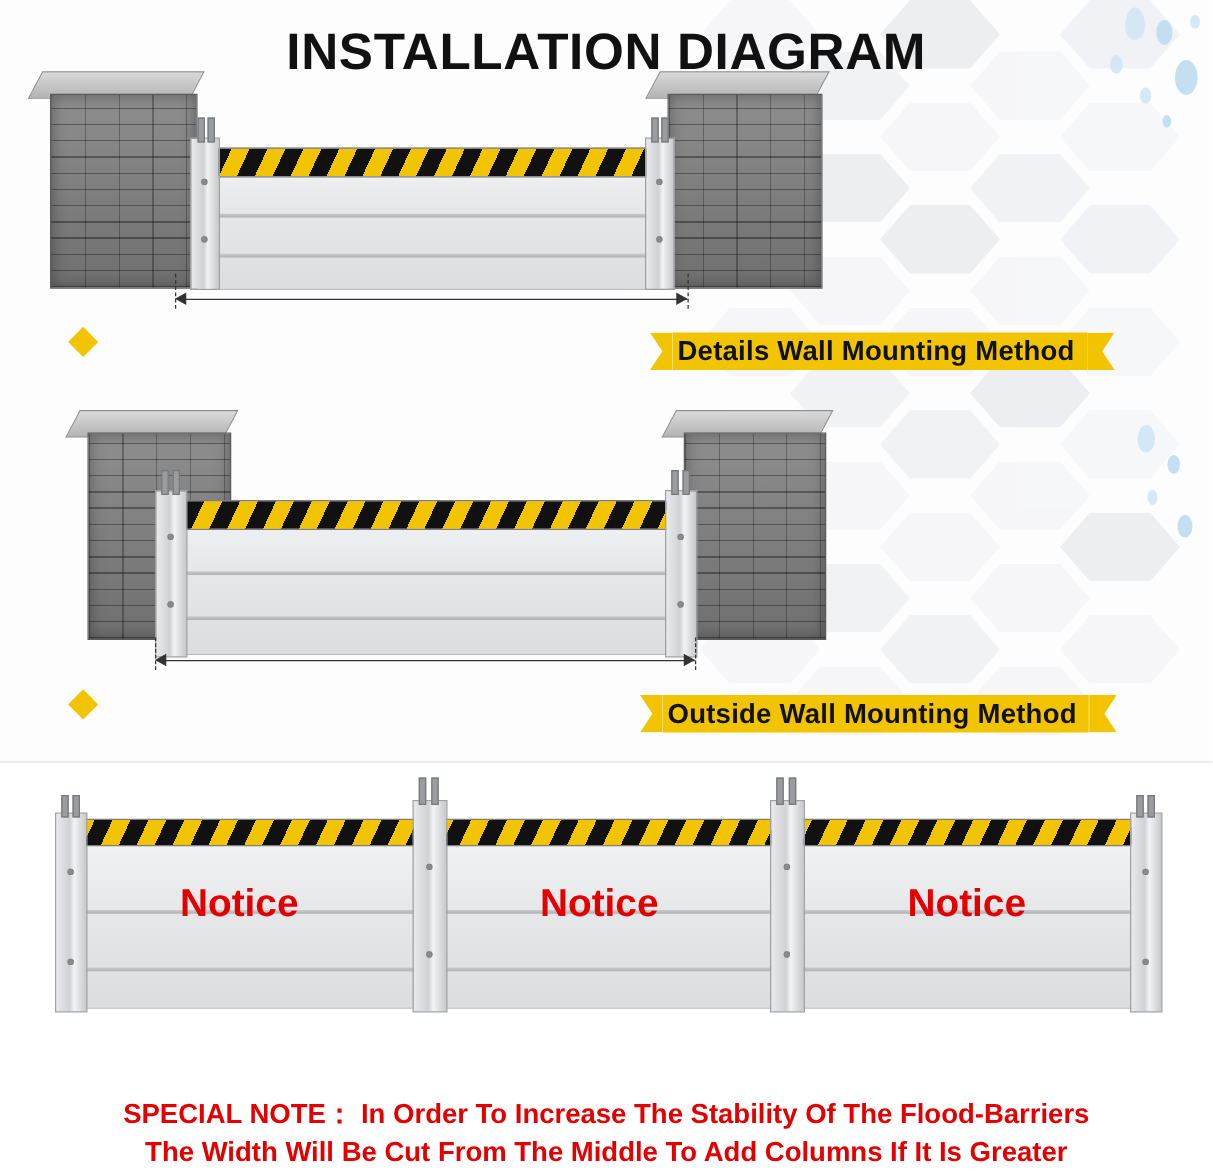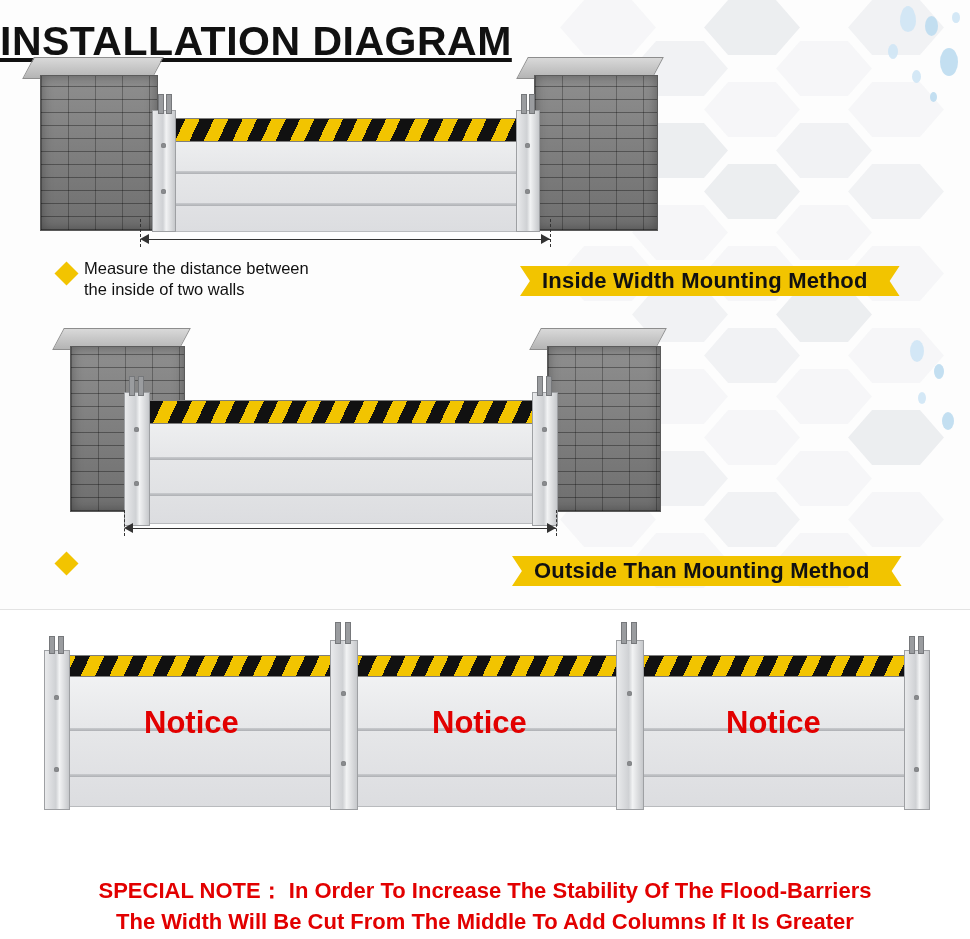--- a/index.html
+++ b/index.html
@@ -21,24 +21,23 @@
   }
   .hex.l{background:#e8eaee;}
   .hex.d{background:#dfe2e7;}
 
   .water{position:absolute;pointer-events:none;}
   .drop{position:absolute;background:#cfe6f5;border-radius:50% 50% 50% 50%;opacity:.9;}
   .drop.b{background:#bcdcf0;}
 
   
   .title{
-    position:absolute;left:0;top:18px;width:970px;
+    position:absolute;left:0;top:18px;width:970px;text-align:center;
     font-size:41px;font-weight:bold;letter-spacing:.5px;color:#111;
     font-family:"Liberation Sans", sans-serif;
-    text-decoration:underline;
   }
 
   
   .scene{position:absolute;}
 
   .wall{
     position:absolute;
     background:
       repeating-linear-gradient(0deg, rgba(0,0,0,.35) 0 1px, rgba(0,0,0,0) 1px 13px),
       repeating-linear-gradient(90deg, rgba(0,0,0,.28) 0 1px, rgba(0,0,0,0) 1px 27px),
@@ -195,28 +194,26 @@
       <div class="stud" style="left:529px;top:94px;height:18px;"></div>
 
       <div class="dimtick" style="left:140px;top:219px;height:28px;"></div>
       <div class="dimtick" style="left:550px;top:219px;height:28px;"></div>
       <div class="dimline" style="left:142px;top:239px;width:408px;"></div>
       <div class="arrowL" style="left:140px;top:234px;"></div>
       <div class="arrowR" style="left:541px;top:234px;"></div>
 
       <div class="callout" style="left:58px;top:258px;width:360px;">
         <div class="diamond"></div>
-        <div class="callout-text">Measure the distance between
-the inside of two walls</div>
       </div>
 
       <div class="banner" style="left:520px;top:266px;">
         <div class="chev"></div>
         <div class="bar">
-          <span class="banner-text">Inside Width  Mounting Method</span>
+          <span class="banner-text">Details Wall  Mounting Method</span>
         </div>
         <div class="tail"></div>
       </div>
     </div>
 
     <div class="scene" style="left:0;top:300px;width:970px;height:300px;">
 
       <div class="wall-top" style="left:58px;top:28px;width:125px;height:20px;transform:skewX(-28deg);"></div>
       <div class="wall" style="left:70px;top:46px;width:113px;height:164px;"></div>
 
@@ -249,21 +246,21 @@
       <div class="arrowL" style="left:124px;top:223px;"></div>
       <div class="arrowR" style="left:547px;top:223px;"></div>
 
       <div class="callout" style="left:58px;top:248px;width:400px;">
         <div class="diamond"></div>
       </div>
 
       <div class="banner" style="left:512px;top:256px;">
         <div class="chev"></div>
         <div class="bar">
-          <span class="banner-text">Outside Than Mounting Method</span>
+          <span class="banner-text">Outside Wall Mounting Method</span>
         </div>
         <div class="tail"></div>
       </div>
     </div>
   </div>
 
   <div class="divider"></div>
 
   <div class="bottom-panel">
 

